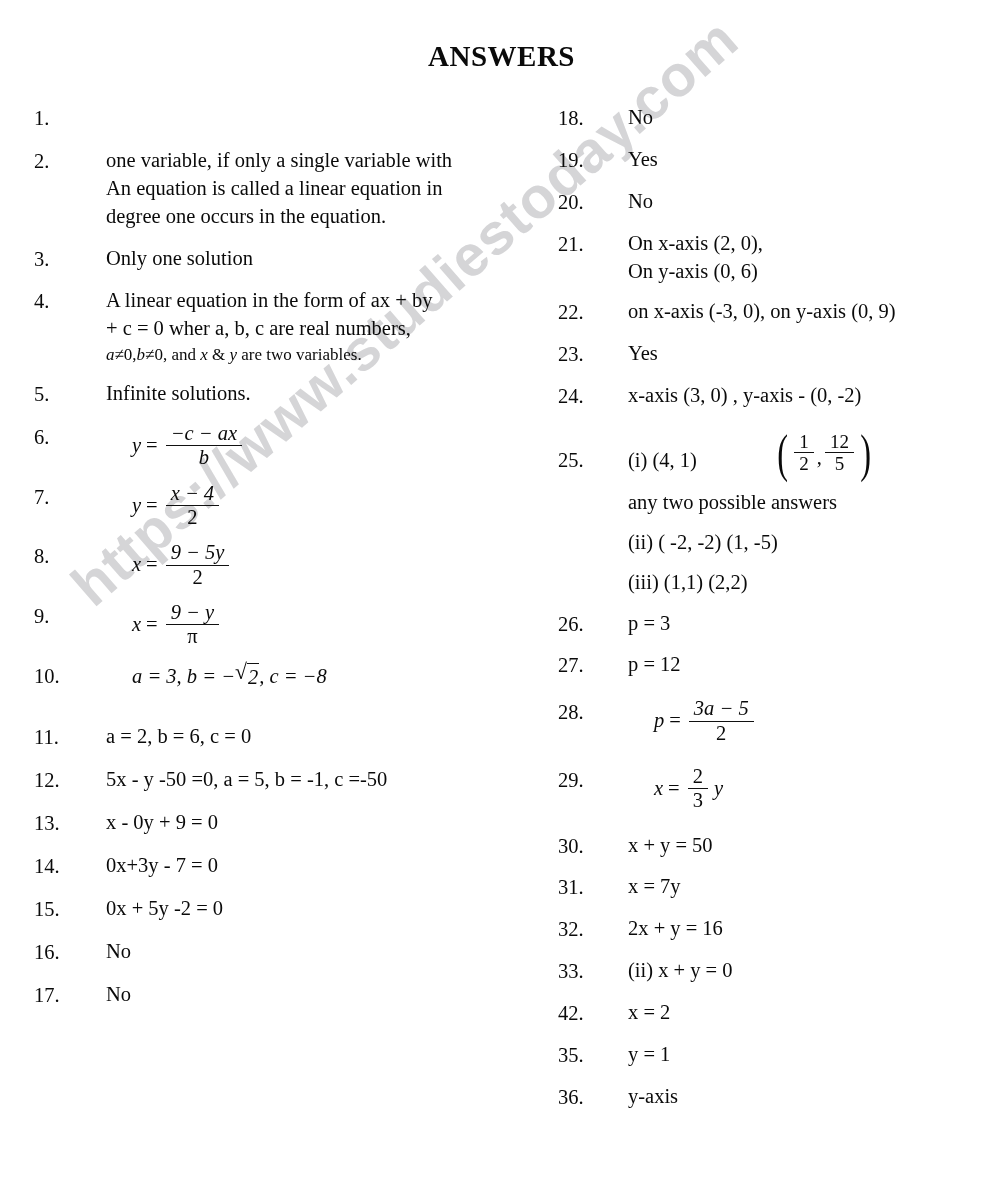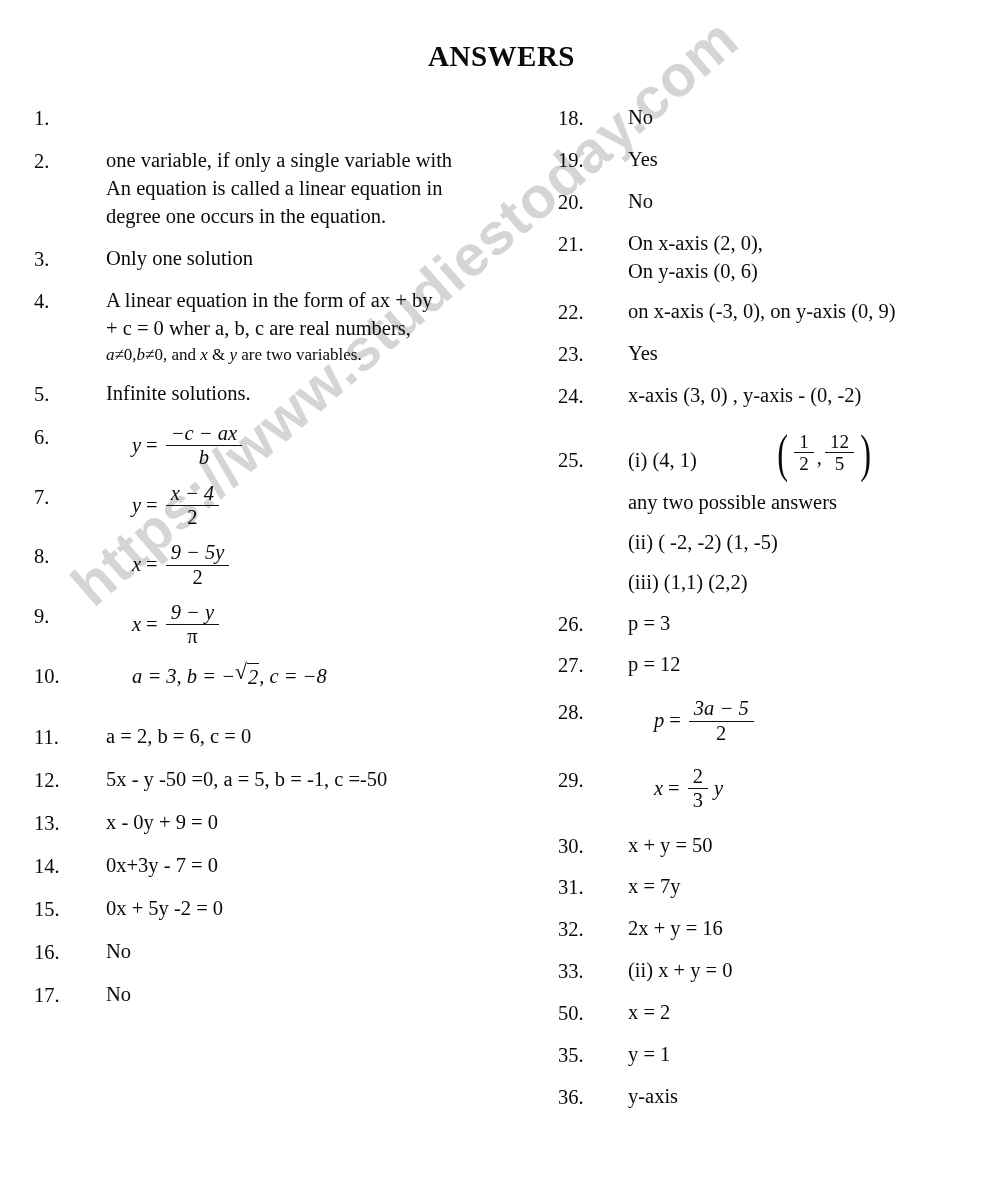--- a/index.html
+++ b/index.html
@@ -490,21 +490,21 @@
     </div>
 
     <div class="answer-item">
       <div class="item-number">33.</div>
       <div class="item-body">
         <span class="item-line">(ii) x + y = 0</span>
       </div>
     </div>
 
     <div class="answer-item">
-      <div class="item-number">50.</div>
+      <div class="item-number">42.</div>
       <div class="item-body">
         <span class="item-line">x = 2</span>
       </div>
     </div>
 
     <div class="answer-item">
       <div class="item-number">35.</div>
       <div class="item-body">
         <span class="item-line">y = 1</span>
       </div>

